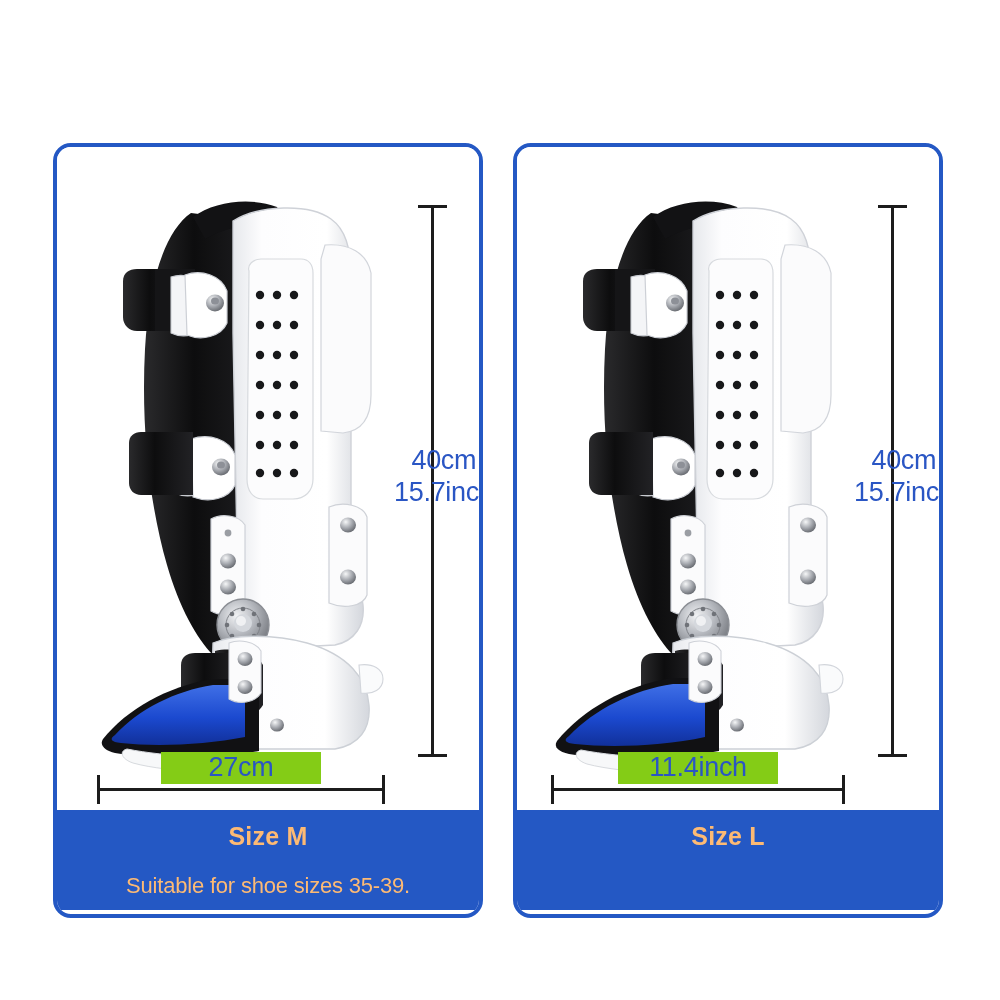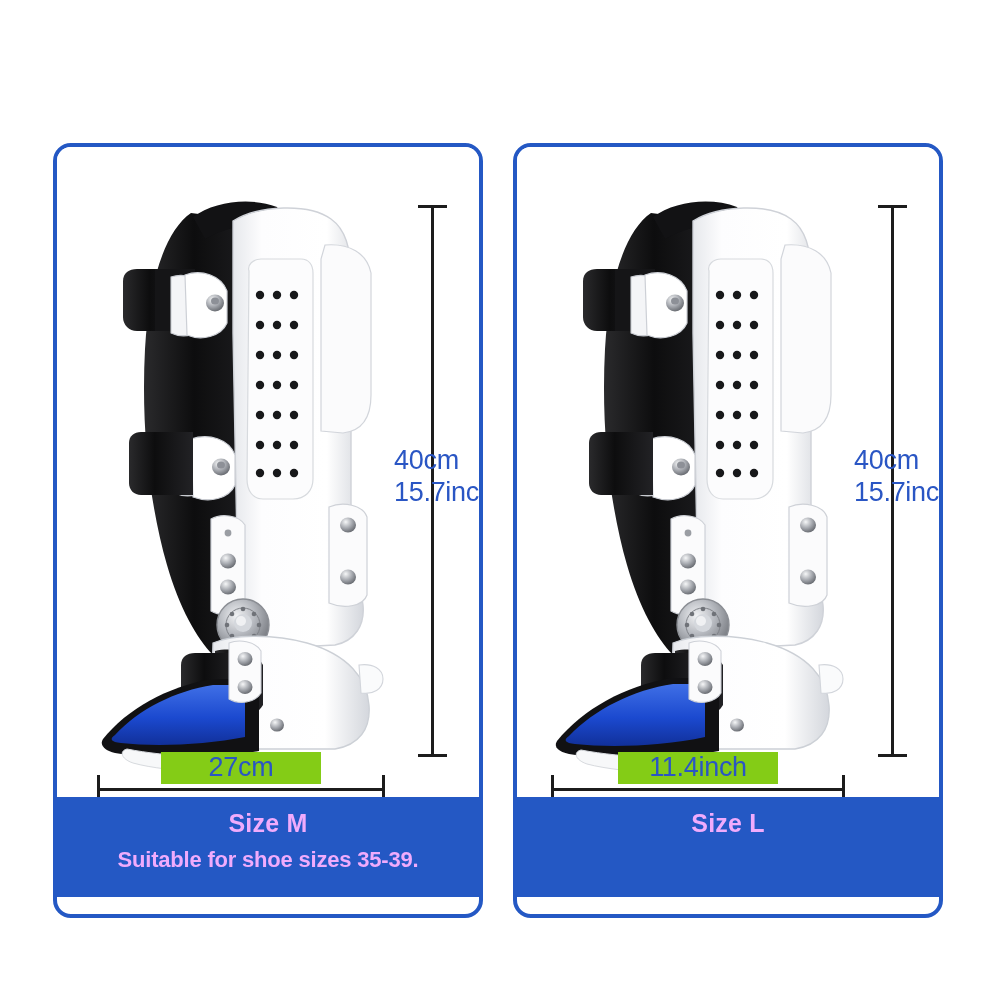--- a/index.html
+++ b/index.html
@@ -44,39 +44,39 @@
   .card-body {
     position: absolute;
     top: 0; left: 0; right: 0;
     height: 675px;
     background: #ffffff;
     overflow: hidden;
   }
 
   .card-footer {
     position: absolute;
-    left: 0; right: 0; bottom: 17px;
+    left: 0; right: 0; bottom: 4px;
     height: 100px;
     background: #2458c4;
-    color: #f0abfc;
+    color: #fdba74;
     text-align: center;
     padding-top: 11px;
   }
   .footer-size {
     font-size: 25px;
     font-weight: bold;
     line-height: 1.25;
     letter-spacing: 0.2px;
   }
   .footer-desc {
     font-size: 22px;
-    font-weight: bold;
+    font-weight: normal;
     line-height: 1.3;
     letter-spacing: -0.2px;
-    margin-top: 7px;
+    margin-top: 20px;
   }
 
   
   .dim-v {
     position: absolute;
     width: 36px;
   }
   .dim-v .stem {
     position: absolute;
     left: 17px; top: 0; bottom: 0;
@@ -112,21 +112,21 @@
   .dim-h .cap-r { right: 0; }
 
   .dim-label {
     position: absolute;
     color: #2a56c4;
     font-size: 27px;
     line-height: 1.18;
     letter-spacing: -0.3px;
     white-space: nowrap;
   }
-  .dim-label-v { text-align: left; }
+  .dim-label-v { text-align: center; }
   .dim-label-h {
     text-align: center;
     background: #84cc16;
     padding: 0 6px;
   }
 
   
   .product {
     position: absolute;
     top: 26px; left: 6px;

